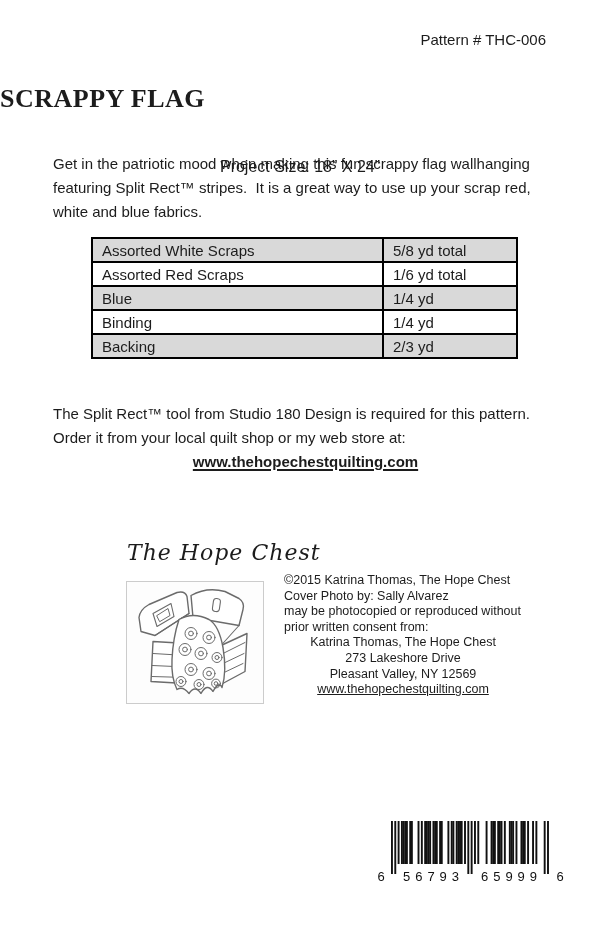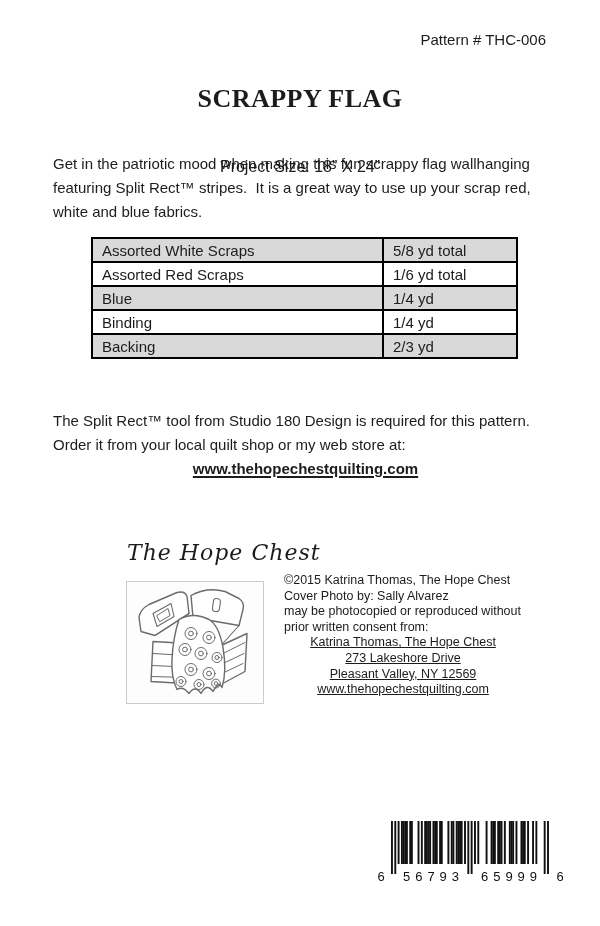--- a/index.html
+++ b/index.html
@@ -14,21 +14,21 @@
     font-family:"Liberation Sans",sans-serif;
     color:var(--ink);
     position:relative;
     overflow:hidden;
   }
   .abs{position:absolute;}
 
   .pattern-number{top:31px;right:54px;font-size:15px;}
 
   .title{
-    top:84px;left:0;width:100%;text-align:center;
+    top:84px;left:0;width:100%;text-align:left;
     font-family:"Liberation Serif",serif;
     font-weight:bold;font-size:26px;letter-spacing:.5px;
   }
   .subtitle{top:117px;left:0;width:100%;text-align:center;font-size:16px;margin-top:41px;}
 
   .intro{
     top:152px;left:53px;width:505px;
     font-size:15px;line-height:24px;white-space:pre-wrap;
   }
 
@@ -37,39 +37,39 @@
   .materials td{
     border:2px solid var(--line);
     height:22px;font-size:15px;
     padding:0 4px 0 9px;vertical-align:middle;
     background:#ffffff;
   }
   .materials td.item{width:276px;}
   .materials td.qty{width:119px;}
   .materials tr.shade td{background:var(--shade);}
 
-  .tool-note{top:402px;left:53px;width:505px;font-size:15px;line-height:24px;margin-top:7px;}
+  .tool-note{top:402px;left:53px;width:505px;font-size:15px;line-height:24px;}
   .tool-note .url{
     text-align:center;font-weight:bold;
     text-decoration:underline;text-decoration-thickness:2px;text-underline-offset:2px;
   }
 
   .logo-text{
     top:540px;left:127px;
     font-family:"DejaVu Serif",serif;font-style:italic;
     font-size:22px;letter-spacing:1px;
   }
   .illustration{
     top:581px;left:126px;width:136px;height:121px;
     border:1px solid #cccccc;background:#fdfdfd;
   }
   .illustration svg{display:block;width:100%;height:100%;}
 
   .colophon{top:573px;left:284px;width:238px;font-size:12.5px;line-height:15.6px;}
-  .colophon .center{text-align:center;text-decoration:underline;}
+  .colophon .center{text-align:center;}
   .colophon .underline{text-decoration:underline;}
 
   .barcode{top:820px;left:377px;width:192px;height:66px;background:#ffffff;}
   .barcode svg{display:block;width:192px;height:66px;}
   .barcode text{
     font-family:"Liberation Sans",sans-serif;
     font-size:13px;fill:#111111;
   }
 </style>
 </head>

